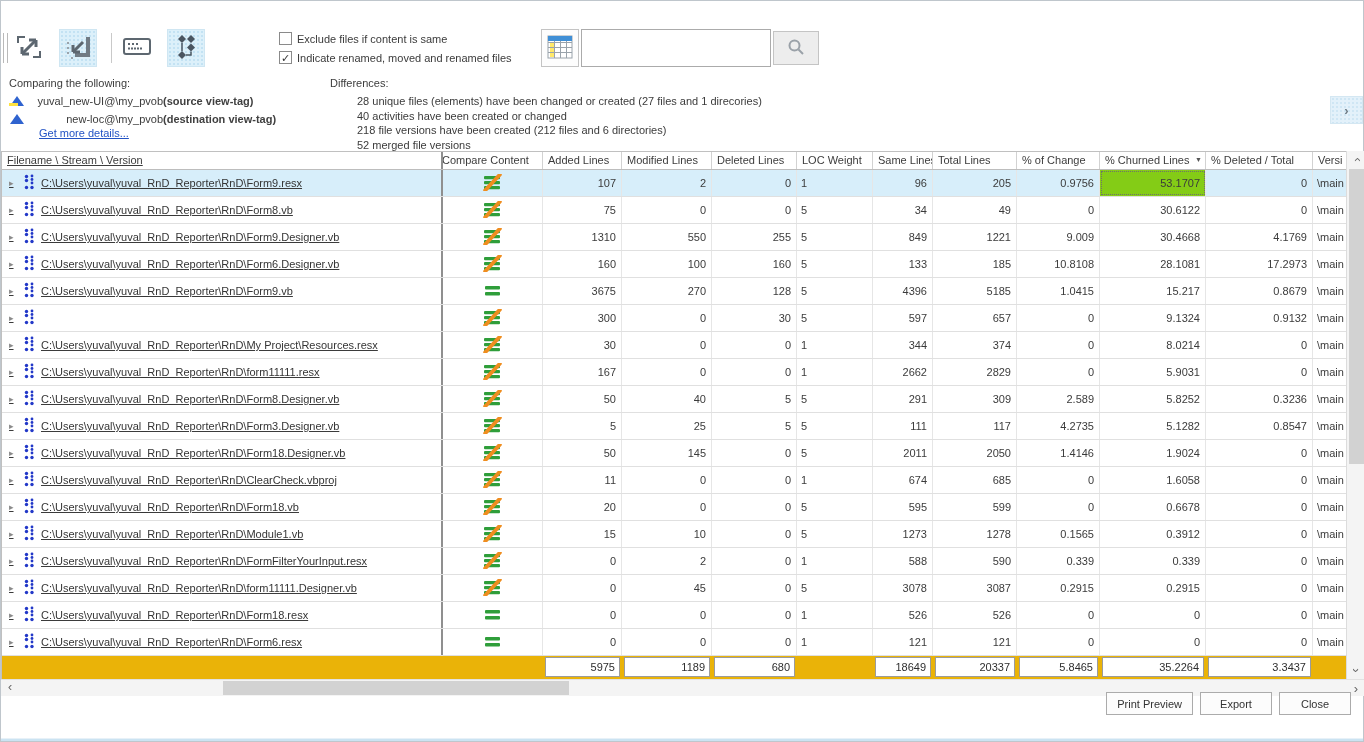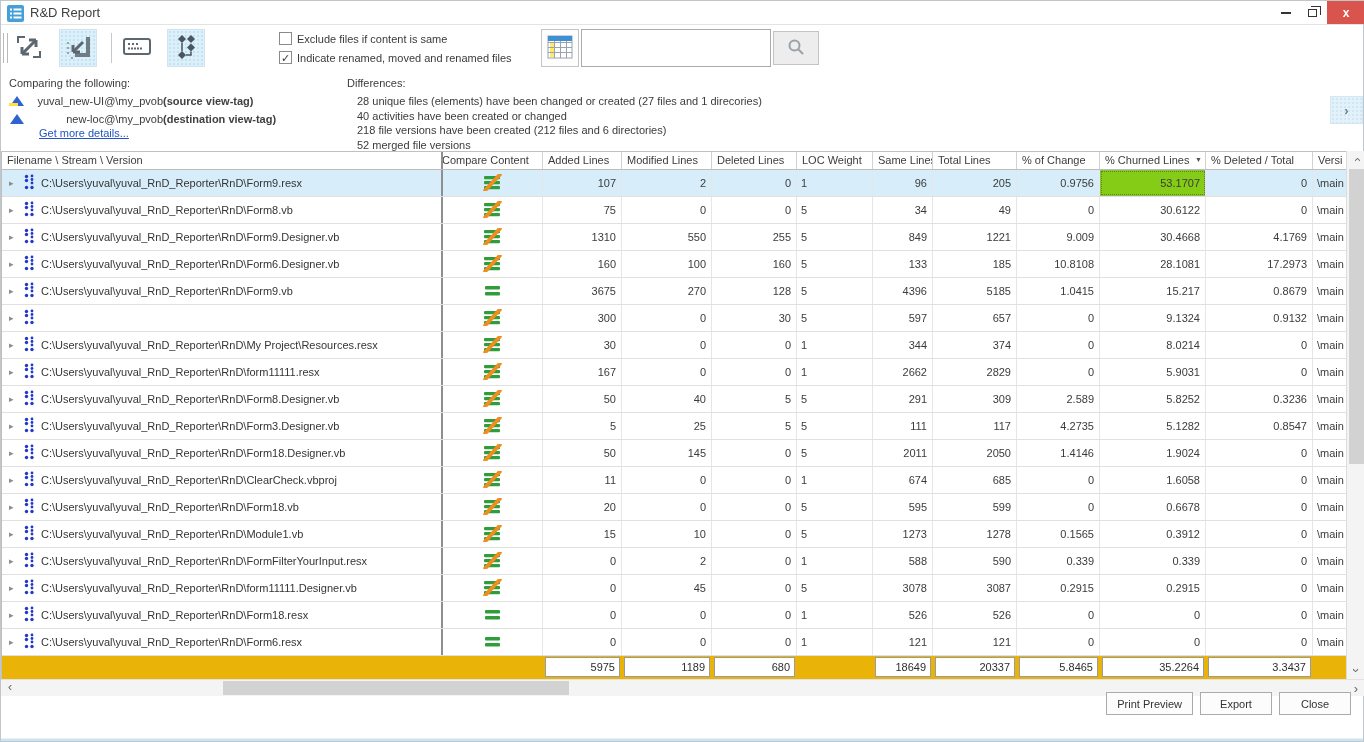--- a/index.html
+++ b/index.html
@@ -36,36 +36,36 @@
   
   .info { position:absolute; top:74px; left:0; width:100%; height:72px; }
   .comparing-label { position:absolute; left:8px; top:2px; }
   .view-row { position:absolute; left:8px; display:flex; align-items:center;text-align:right; }
   .view-row .vname { width:130px; margin-left:8px; }
   .view-row .vtag { font-weight:bold; color:#404040; }
   .tri { position:relative; width:16px; height:11px; }
   .tri .t { position:absolute; left:1px; top:0; width:0; height:0; border-left:7px solid transparent; border-right:7px solid transparent; border-bottom:10px solid #2f63cf; }
   .tri.src .y { position:absolute; left:0; top:7px; width:9px; height:3px; background:#ffe23d; }
   .more-link { position:absolute; left:38px; top:52px; color:#2353c4; text-decoration:underline; }
-  .diff-label { position:absolute; left:346px; top:2px; }
+  .diff-label { position:absolute; left:329px; top:2px; }
   .diff-lines { position:absolute; left:356px; top:19px; line-height:14.5px; }
   .expander-btn { position:absolute; right:0; top:95px; width:33px; height:28px; background:#e3f1fa; background-image:radial-gradient(#cfe6f4 1px, transparent 1px); background-size:4px 4px; border:1px solid #d4e7f2; display:flex; align-items:center; justify-content:center; color:#6d7b85; font-size:13px; font-weight:bold; }
 
   
   #table { position:absolute; top:150px; left:0; width:1345px; --cols:441px 100px 79px 90px 85px 76px 60px 84px 83px 106px 107px 34px; border-top:1px solid #c0c0c0; border-left:1px solid #c0c0c0; }
   .thead, .tr, .totals { display:grid; grid-template-columns:var(--cols); }
   .thead { height:18px; border-bottom:1px solid #bdbdbd; }
   .th { overflow:hidden; white-space:nowrap; padding:2px 3px 0 5px; border-right:1px solid #d2d2d2; color:#3c3c3c; display:flex; align-items:flex-start; }
   .th.col-compare span.lbl { margin-left:-6px; }
   .th.col-churned { justify-content:space-between; }
   .sort-arrow { font-size:7px; color:#555; margin-top:2px; }
   .tr { height:27px; border-bottom:1px solid #e0e0e0; background:#fff; }
   .tr.selected { background:#d7eefa; }
   .td { overflow:hidden; white-space:nowrap; border-right:1px solid #e6e6e6; display:flex; align-items:center; }
-  .col-filename { border-right:2px solid #8f8f8f !important; }
+  .col-filename { border-right:2px solid #8f8f8f !important;text-decoration:underline; }
   .al-right { justify-content:flex-end; padding-right:5px; }
   .al-left  { justify-content:flex-start; padding-left:4px; }
   .al-center{ justify-content:center; }
   .td.col-filename { padding-left:7px; gap:6px; }
   .expander { color:#8a8a8a; font-size:9px; width:8px; }
   .fname { color:#353535; }
   .td.focused { outline:1px dotted #6f6f6f; outline-offset:-2px; background:#84cc16; }
   .totals { height:24px; border-bottom:1px solid #c7c7c7; background:#eab308; }
   .tot-cell { position:relative; }
   .tot-box { position:absolute; inset:1px 2px 2px 2px; border:1px solid #9b9b9b; display:flex; align-items:center; justify-content:flex-end; padding-right:4px; color:#2e2e2e; background:#fff; }
@@ -87,41 +87,20 @@
   
   .footer { position:absolute; top:691px; right:12px; display:flex; gap:7px; }
   .fbtn { min-width:72px; height:23px; border:1px solid #ababab; background:#fcfcfc; display:flex; align-items:center; justify-content:center; padding:0 10px; color:#333; }
   .bottom-strip { position:absolute; left:0; right:0; bottom:0; height:3px; background:#cbe3f2; border-top:1px solid #e7f1f8; }
 </style>
 </head>
 <body>
 
 <div id="window">
 
-  <div class="titlebar">
-    <span class="app-icon">
-      <svg width="17" height="17">
-          <rect width="17" height="17" rx="2" fill="#459fd9"></rect>
-          <rect x="3" y="3.5" width="2" height="2" fill="#fff"></rect>
-          <rect x="6.5" y="3.5" width="8" height="2" fill="#fff"></rect>
-          <rect x="3" y="7.5" width="2" height="2" fill="#fff"></rect>
-          <rect x="6.5" y="7.5" width="8" height="2" fill="#fff"></rect>
-          <rect x="3" y="11.5" width="2" height="2" fill="#fff"></rect>
-          <rect x="6.5" y="11.5" width="8" height="2" fill="#fff"></rect>
-        </svg>
-    </span>
-    <span class="title-text">R&amp;D Report</span>
-    <div class="winbtn btn-min">
-        <i></i>
-      </div>
-    <div class="winbtn btn-restore">
-        <i></i>
-      </div>
-    <div class="winbtn btn-close">x</div>
-  </div>
 
   <div class="toolbar">
     <div class="grip"></div>
     <div class="tbtn" style="left:9px">
       <span>
         <svg width="26" height="26" viewBox="0 0 26 26">
             <path d="M6 20 L20 6" stroke="#5d6770" stroke-width="3"></path>
             <path d="M20 6 L13 6 M20 6 L20 13" stroke="#5d6770" stroke-width="3"></path>
             <path d="M6 20 L13 20 M6 20 L6 13" stroke="#5d6770" stroke-width="3"></path>
             <path d="M2 9 L2 3 L9 3" stroke="#5d6770" stroke-width="2" fill="none"></path>

